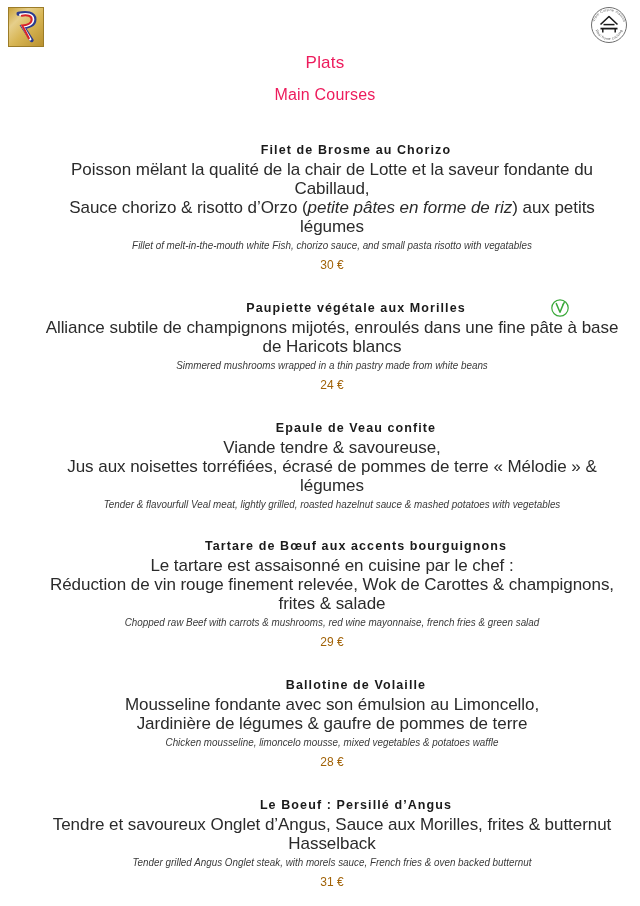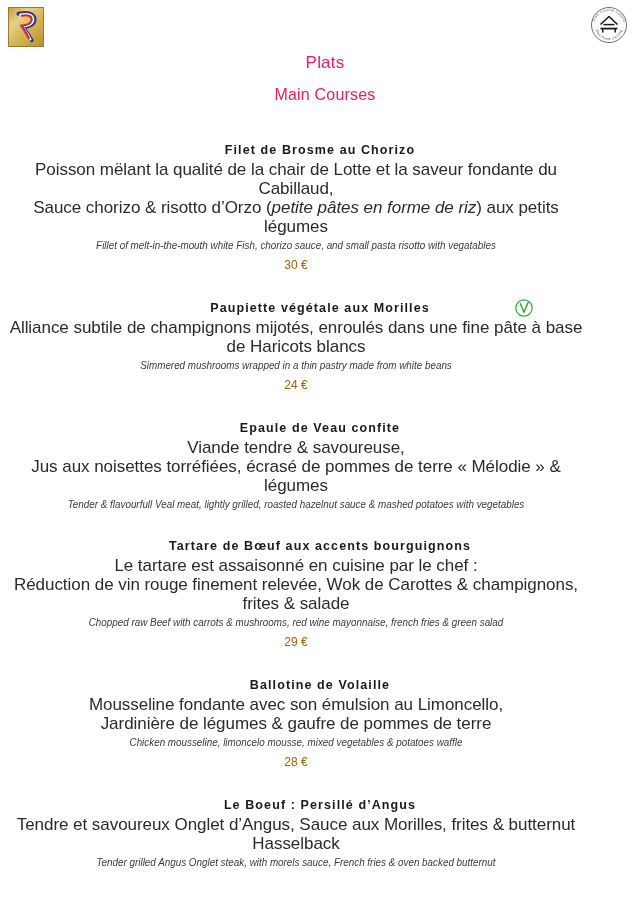--- a/index.html
+++ b/index.html
@@ -66,20 +66,21 @@
     position: absolute;
     top: 140px;
     left: 0;
     width: 640px;
   }
   .dish {
     position: relative;
     width: 592px;
     text-align: center;
     margin-bottom: 23px;
+    padding-left: 36px;
   }
   .dish-title-row {
     position: relative;
     width: 640px;
     text-align: center;
   }
   .dish-title {
     display: inline-block;
     font-size: 12.5px;
     font-weight: bold;
@@ -194,14 +195,15 @@
       <div class="dish-title-row"><span class="dish-title">Ballotine de Volaille</span></div>
       <div class="dish-fr">Mousseline fondante avec son émulsion au Limoncello,</div>
       <div class="dish-fr">Jardinière de légumes &amp; gaufre de pommes de terre</div>
       <div class="dish-en">Chicken mousseline, limoncelo mousse, mixed vegetables &amp; potatoes waffle</div>
       <div class="dish-price">28 €</div>
     </div>
     <div class="dish">
       <div class="dish-title-row"><span class="dish-title">Le Boeuf : Persillé d’Angus</span></div>
       <div class="dish-fr">Tendre et savoureux Onglet d’Angus, Sauce aux Morilles, frites &amp; butternut Hasselback</div>
       <div class="dish-en">Tender grilled Angus Onglet steak, with morels sauce, French fries &amp; oven backed butternut</div>
+      <div class="dish-price">31 €</div>
     </div>
   </div>
 
 </body></html>

